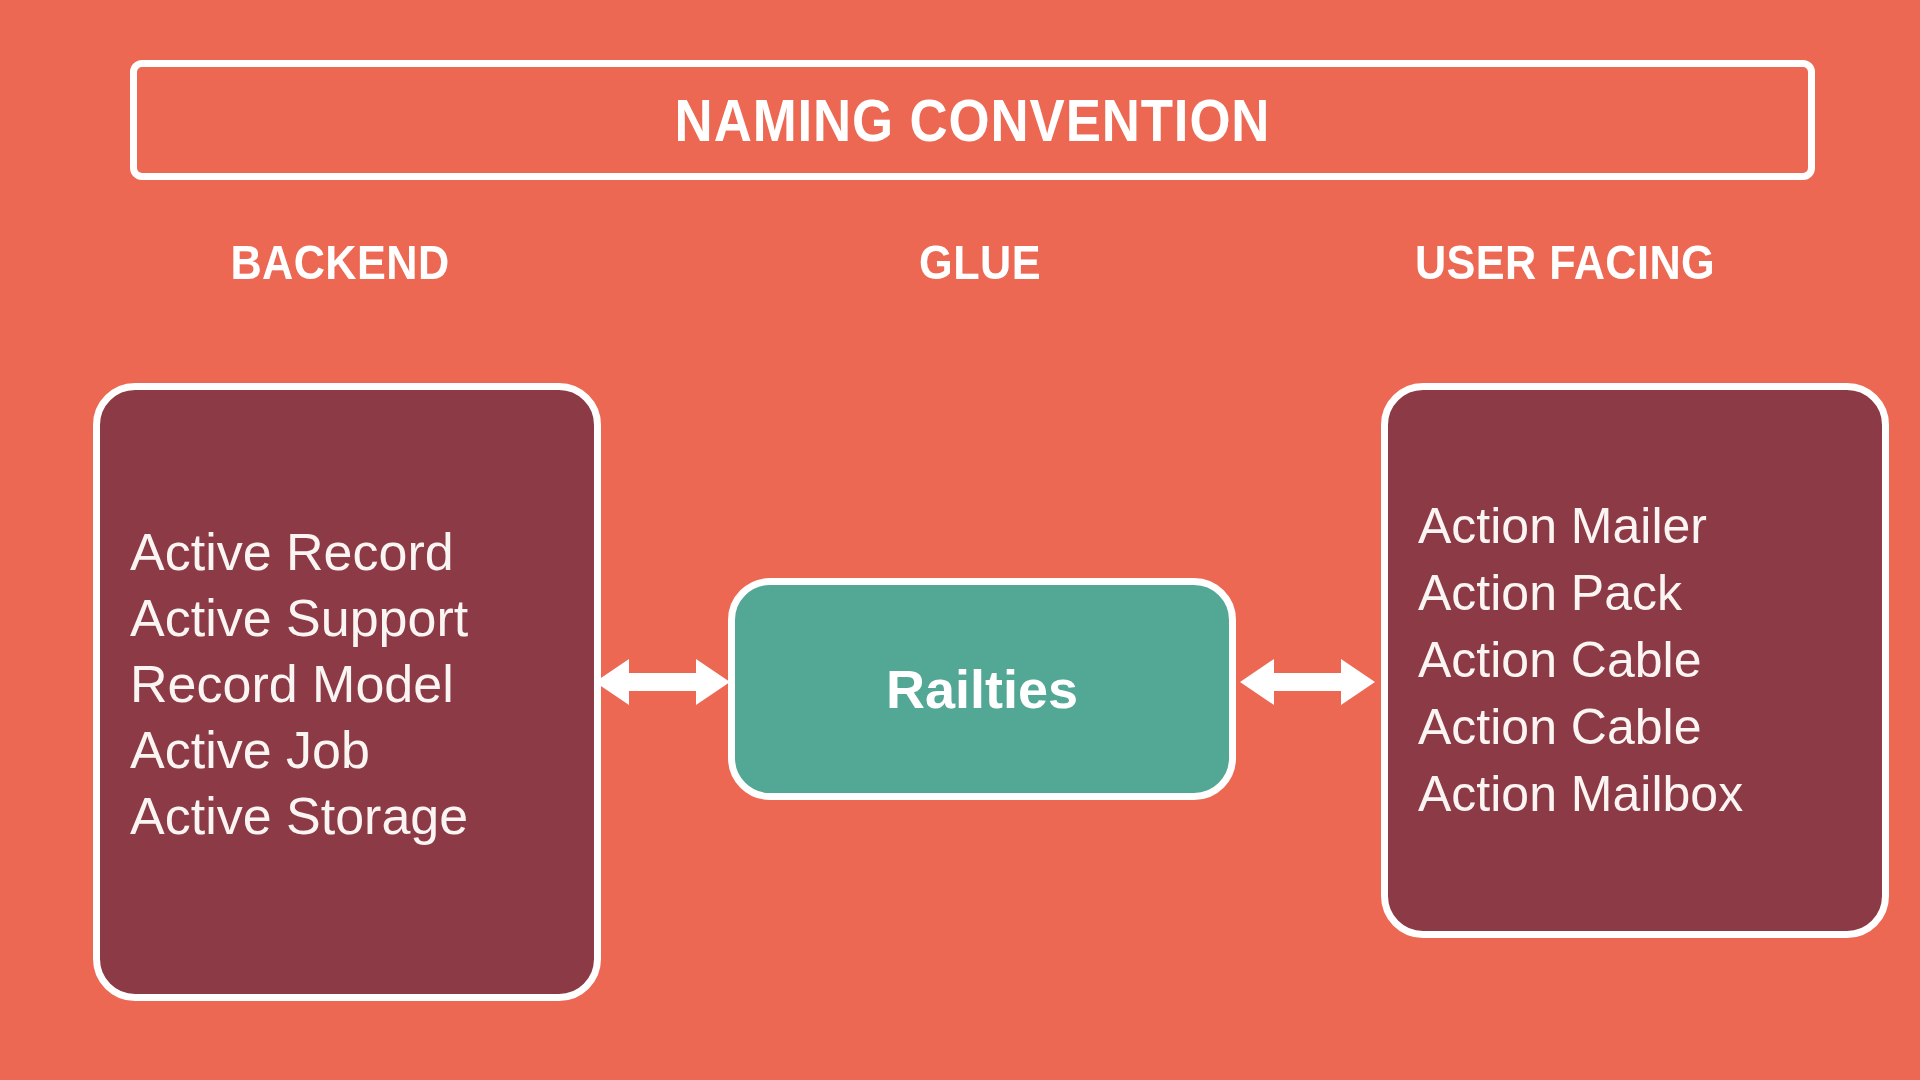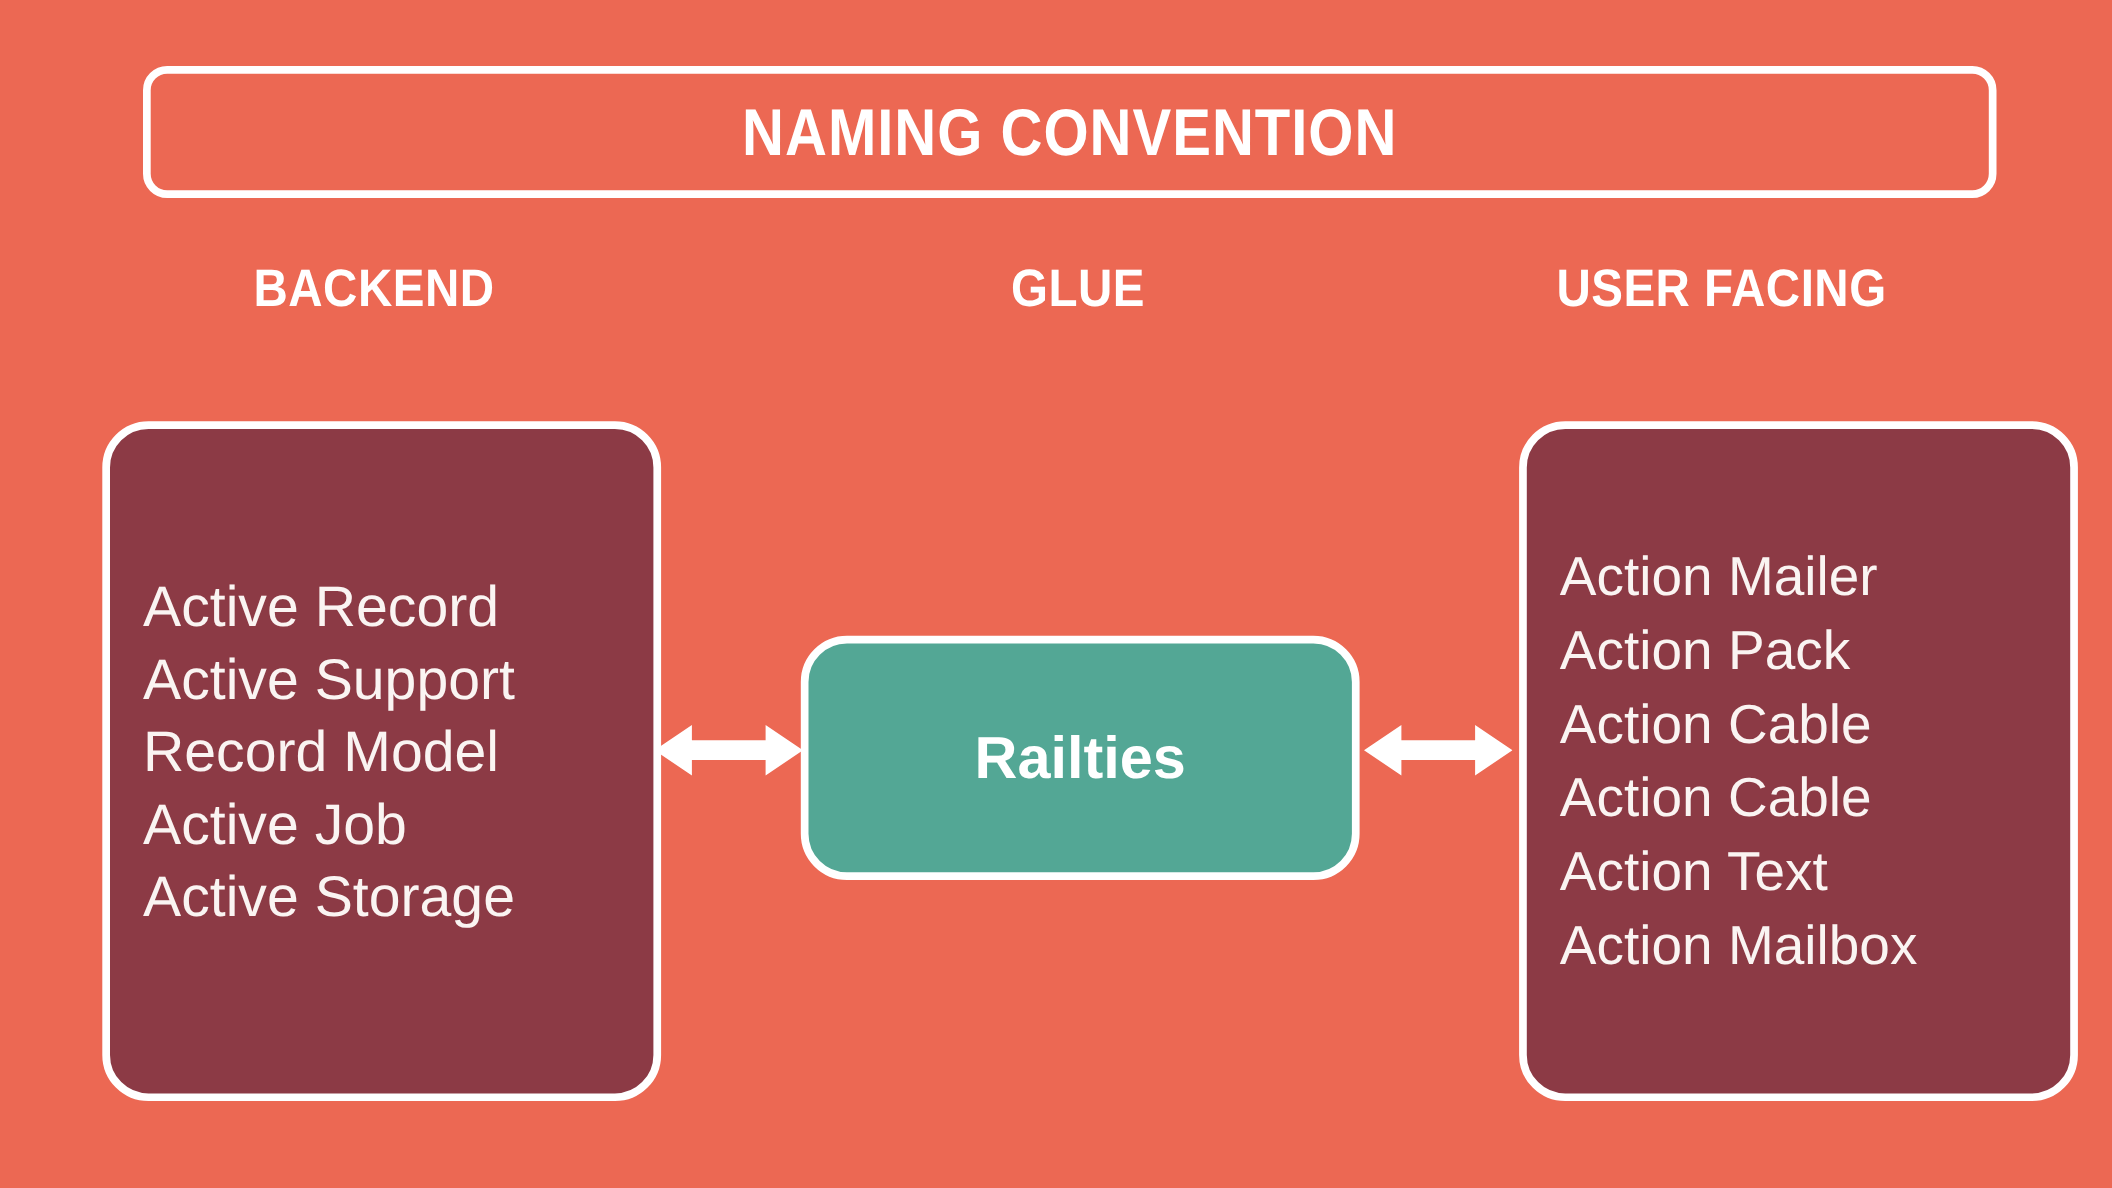--- a/index.html
+++ b/index.html
@@ -21,21 +21,21 @@
   }
 
   
   .title-banner {
     position: absolute;
     left: 130px;
     top: 60px;
     width: 1685px;
     height: 120px;
     border: 7px solid #FFFFFF;
-    border-radius: 22px;
+    border-radius: 12px;
     box-sizing: border-box;
     display: flex;
     align-items: center;
     justify-content: center;
   }
   .title-text {
     color: #FFFFFF;
     font-family: "Liberation Sans Narrow", "Liberation Sans", sans-serif;
     font-weight: bold;
     font-size: 60px;
@@ -78,21 +78,21 @@
     left: 93px;
     top: 383px;
     width: 508px;
     height: 618px;
     padding: 0 0 16px 30px;
   }
   #panel-userfacing {
     left: 1381px;
     top: 383px;
     width: 508px;
-    height: 618px;
+    height: 555px;
     padding: 0 0 0 30px;
   }
   .panel-list {
     list-style: none;
     margin: 0;
     padding: 0;
   }
   .panel-item {
     color: #FAF4F2;
     font-family: "Liberation Sans", sans-serif;
@@ -180,18 +180,17 @@
       <polygon points="0,27 34,4 34,18 101,18 101,4 135,27 101,50 101,36 34,36 34,50" fill="#FFFFFF"></polygon>
     </svg>
   </div>
 
   <div class="panel" id="panel-userfacing">
     <ul class="panel-list">
       <li class="panel-item">Action Mailer</li>
       <li class="panel-item">Action Pack</li>
       <li class="panel-item">Action Cable</li>
       <li class="panel-item">Action Cable</li>
-      <li class="panel-item">Action Text</li>
       <li class="panel-item">Action Mailbox</li>
     </ul>
   </div>
 
 </div>
 
 </body></html>

